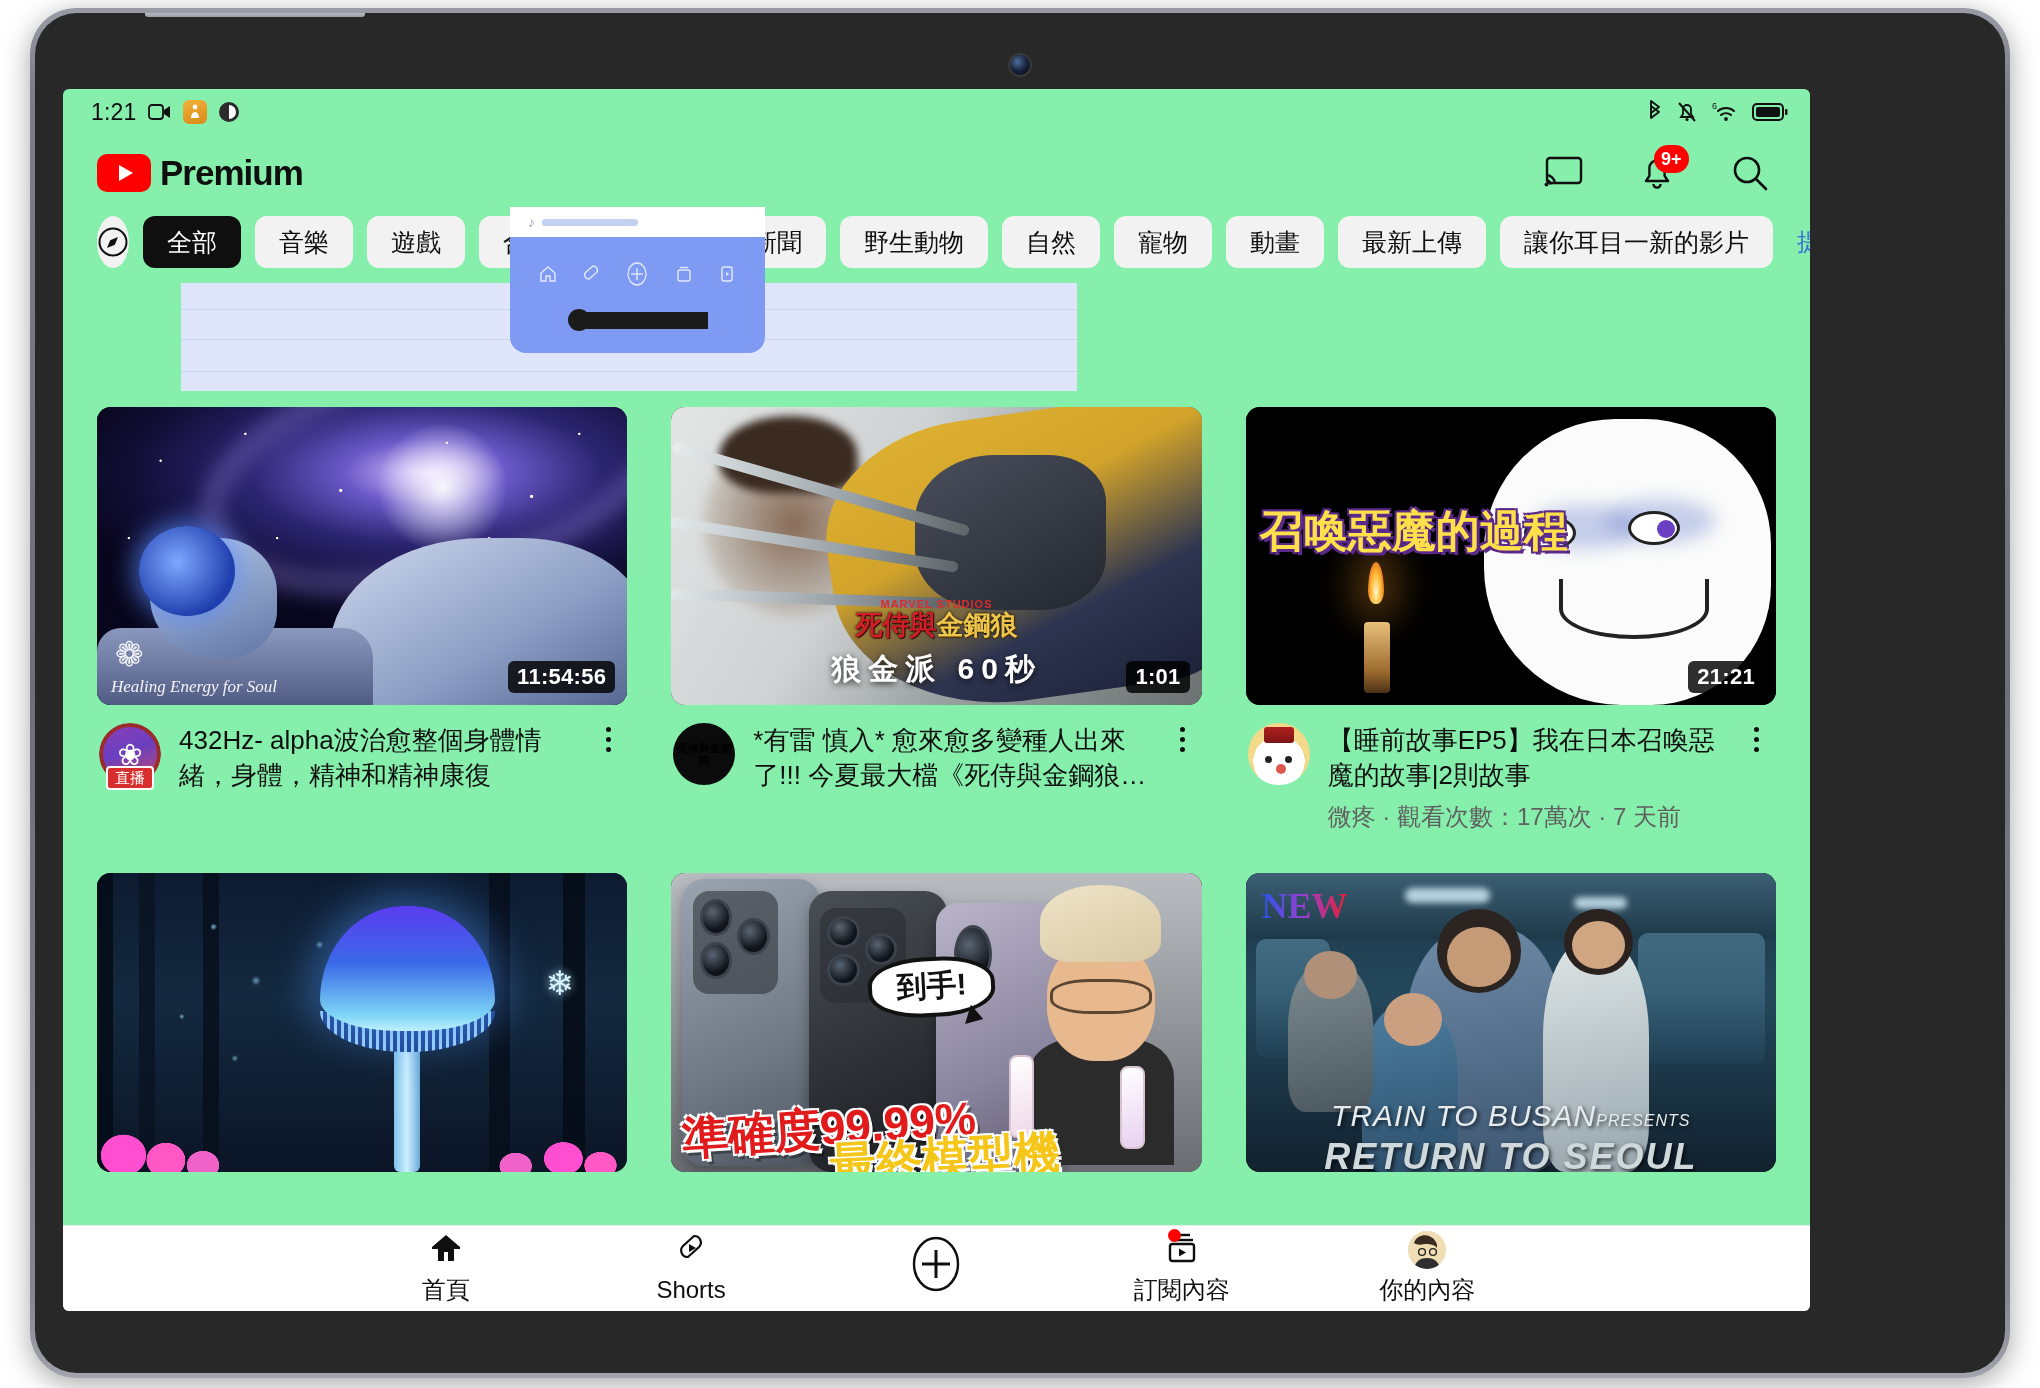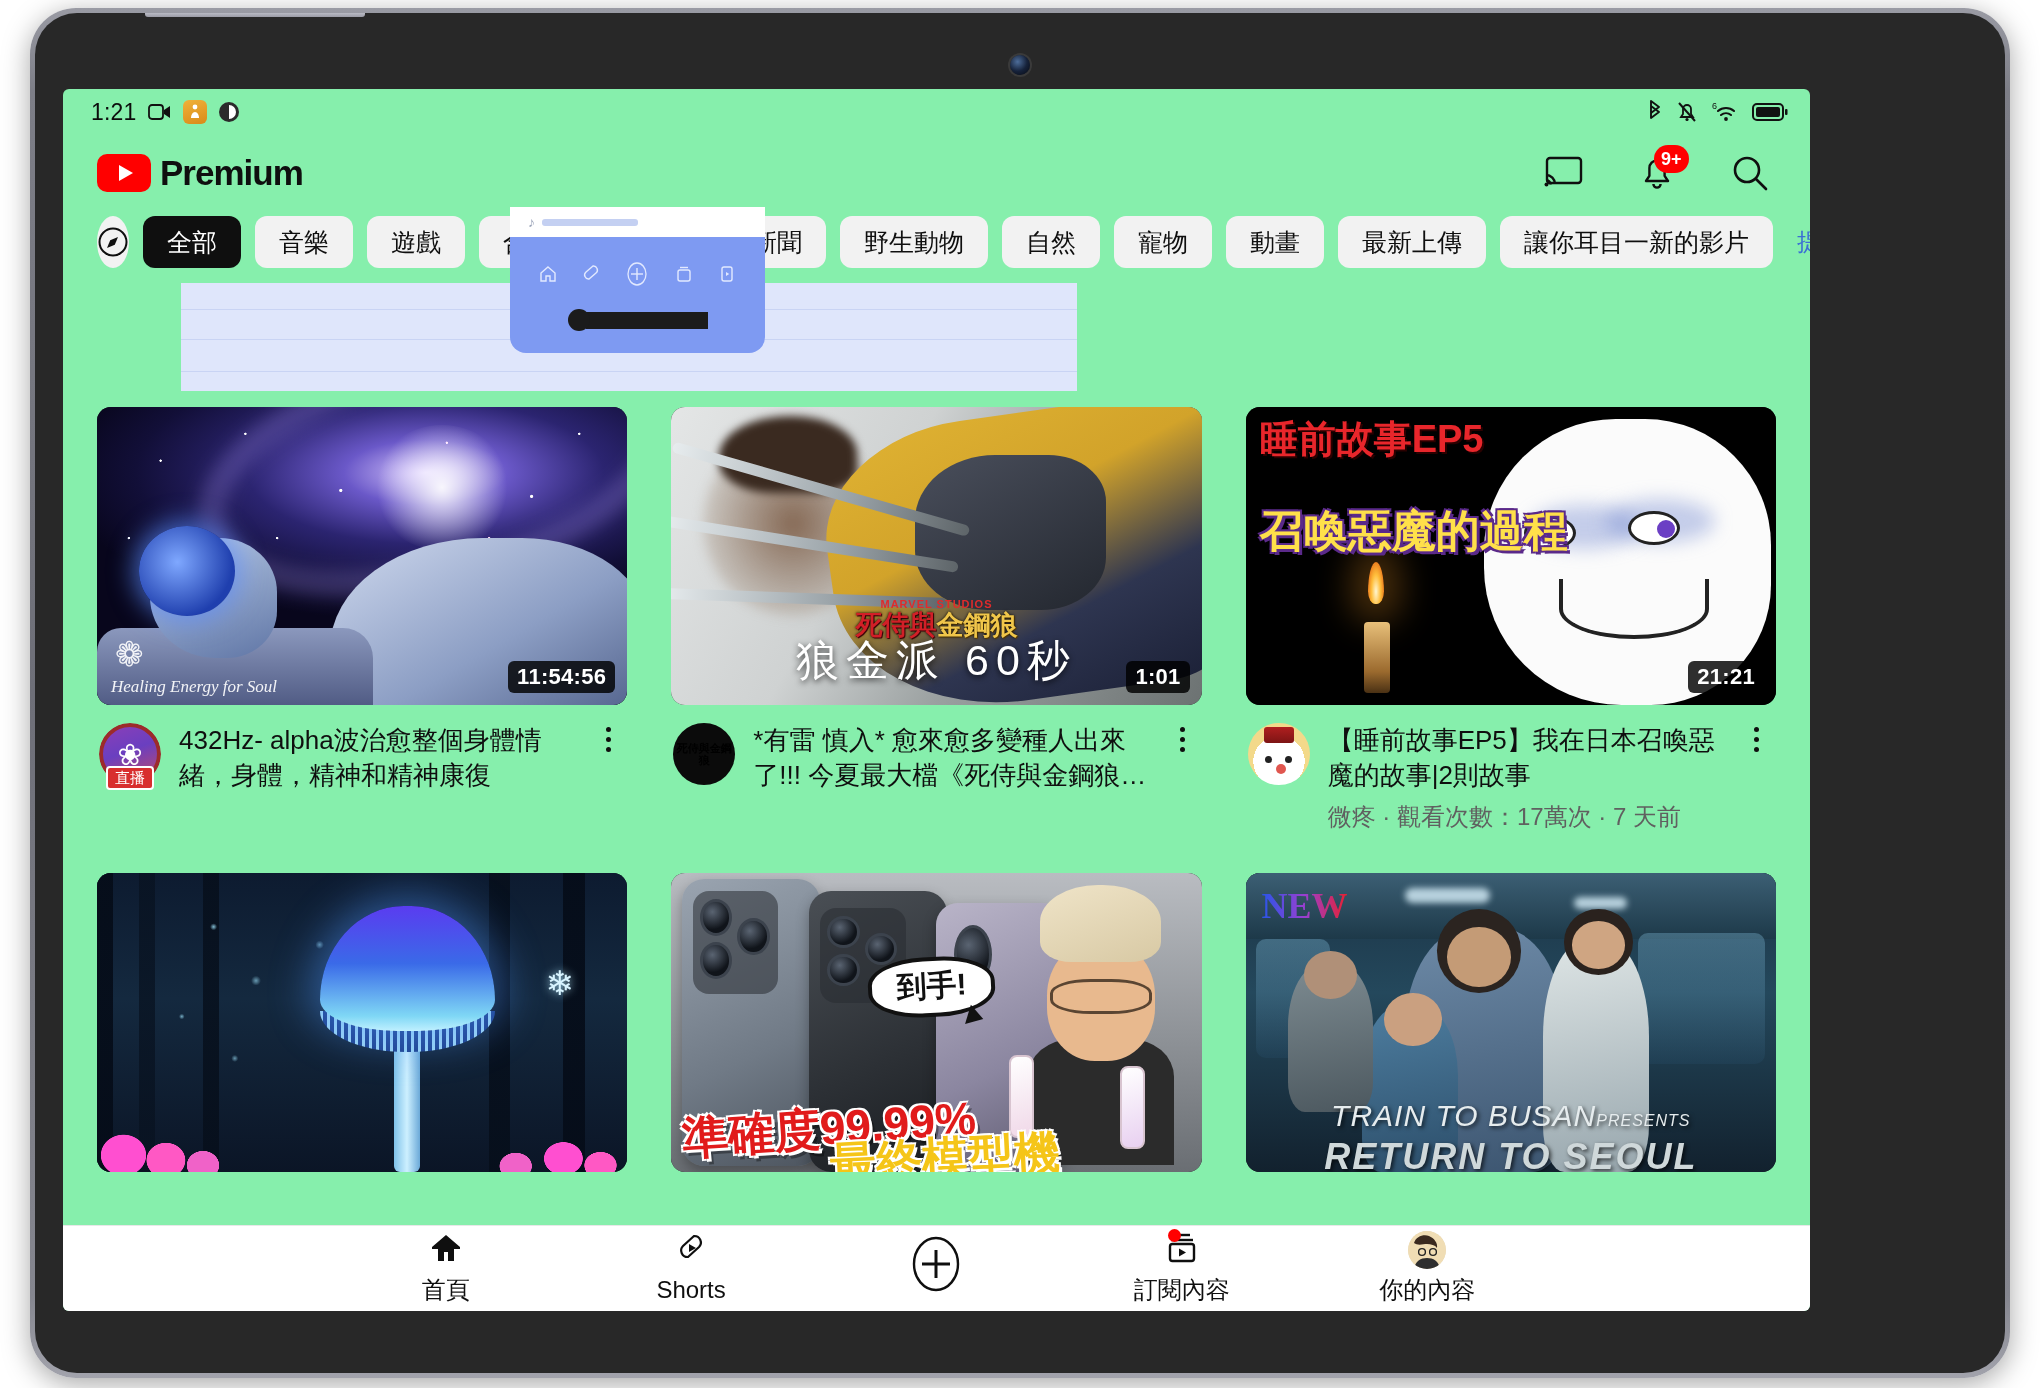--- a/index.html
+++ b/index.html
@@ -328,22 +328,23 @@
   }
   .wolv-marvel { position:absolute; left:50%; transform:translateX(-50%); bottom:32%; font-size: 11px; color:#e02b2b; font-weight:bold; letter-spacing:1px; }
   .wolv-logo {
     position:absolute; left:50%; transform:translateX(-50%); bottom:21%;
     font-size: 27px; font-weight: bold; white-space: nowrap;
   }
   .wolv-logo .red { color:#d21f27; text-shadow: 0 0 3px #000, 1px 1px 0 #5a0b0e; }
   .wolv-logo .gold { color:#f0c64a; text-shadow: 0 0 3px #000, 1px 1px 0 #6e4a08; }
   .wolv-sub {
     position:absolute; left:50%; transform:translateX(-50%); bottom:5%;
-    font-size: 43px; color:#fff; letter-spacing: 7px; white-space: nowrap;
+    font-size: 30px; color:#fff; letter-spacing: 7px; white-space: nowrap;
     text-shadow: 0 2px 6px rgba(0,0,0,.75);
+    font-weight: bold;
   }
 
   
   .art-story { background:#000; }
   .story-t1 {
     position:absolute; left:14px; top:7px;
     font-size: 38px; font-weight: bold; color:#e8262b; white-space:nowrap;
     text-shadow: 2px 2px 0 #2b0000;
   }
   .story-t2 {
@@ -775,21 +776,20 @@
                   <div class="story-blush" style="left:42%;top:28%;"></div>
                   <div class="story-eye" style="left:14%;top:34%;">
                       <span class="story-pupil" style="left:10px;top:6px;"></span>
                     </div>
                   <div class="story-eye" style="left:50%;top:32%;">
                       <span class="story-pupil" style="left:26px;top:6px;"></span>
                     </div>
                   <div class="story-mouth" style="left:26%;top:56%;"></div>
                 </div>
               </div>
-              <span class="story-t1">睡前故事EP5</span>
               <span class="story-t2">召喚惡魔的過程</span>
               <span class="dur-badge">21:21</span>
             </div>
             <div class="meta-row">
               <div class="avatar">
                 <div class="av-inner">
                     <div class="av-weiteng">
                       <span class="eyes">
                         <i></i>
                         <i></i>

